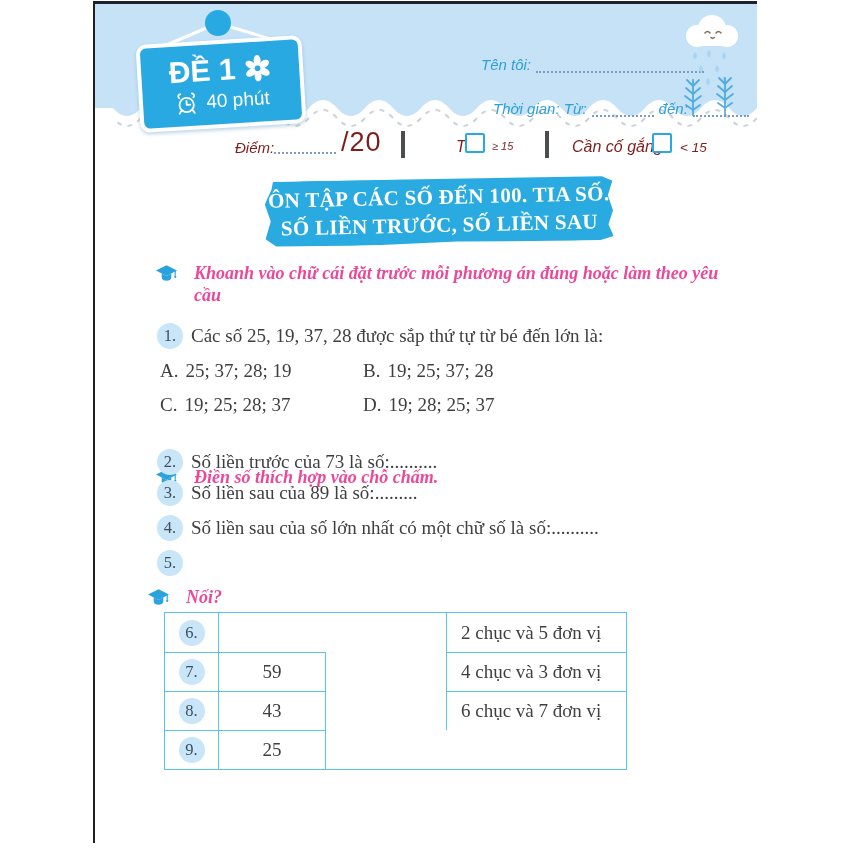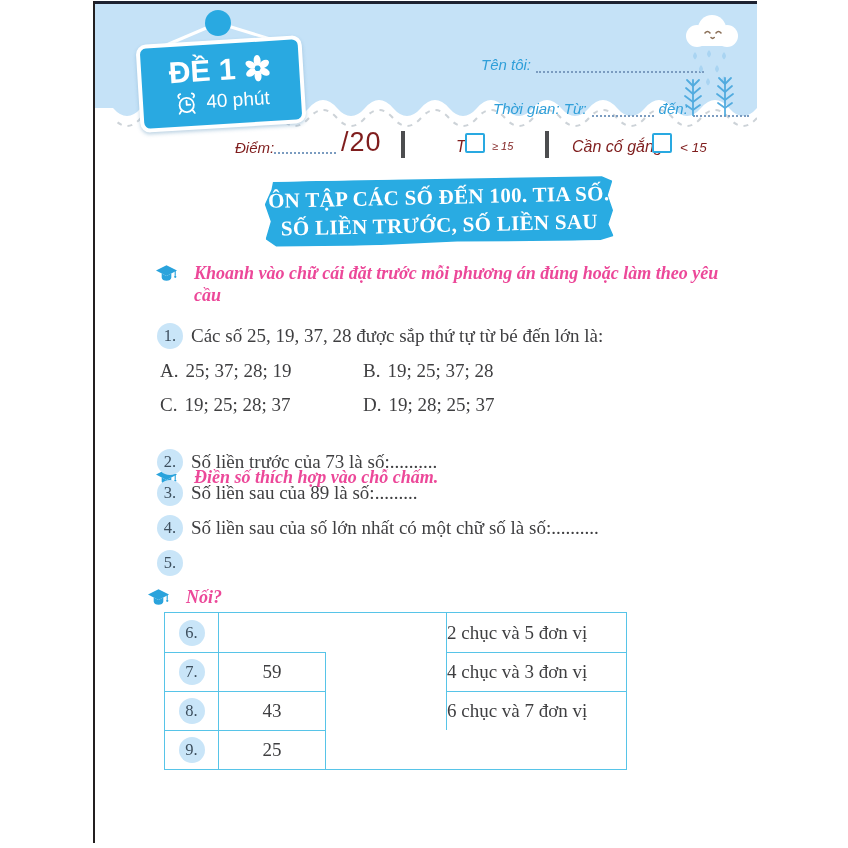--- a/index.html
+++ b/index.html
@@ -66,21 +66,21 @@
   .opt{position:absolute;display:flex;gap:7px;font-size:19px;}
 
   
   .mtable{position:absolute;left:71px;top:612px;display:grid;
           grid-template-columns:54px 107px 120px 180px;grid-auto-rows:39px;
           border:1.6px solid #57c4e8;}
   .mc{display:flex;align-items:center;justify-content:center;font-size:19px;color:#3f3f41;}
   .mc.c1{grid-column:1;border-right:1.6px solid #57c4e8;}
   .mc.c2{grid-column:2;border-right:1.6px solid #57c4e8;}
   .mc.c3{grid-column:3;grid-row:1/5;}
-  .mc.c4{grid-column:4;border-left:1.6px solid #57c4e8;justify-content:flex-start;}
+  .mc.c4{grid-column:4;border-left:1.6px solid #57c4e8;justify-content:flex-start;padding-left:14px;}
   .mc.bt{border-top:1.6px solid #57c4e8;}
 </style>
 </head>
 <body>
 
 <div class="canvas">
   <div class="page">
 
     <svg class="header-wave" viewBox="0 0 662 140" preserveAspectRatio="none">
       <path fill="#c5e2f7" d="M0,0 H662 V104 q-14,16 -28,0 t-28,0 t-28,0 t-28,0 t-28,0 t-28,0 t-28,0 t-28,0 t-28,0 t-28,0 t-28,0 t-28,0 t-28,0 t-28,0 t-28,0 t-28,0 t-28,0 t-28,0 t-28,0 t-28,0 t-28,0 t-28,0 t-28,0 L0,104 Z"></path>

